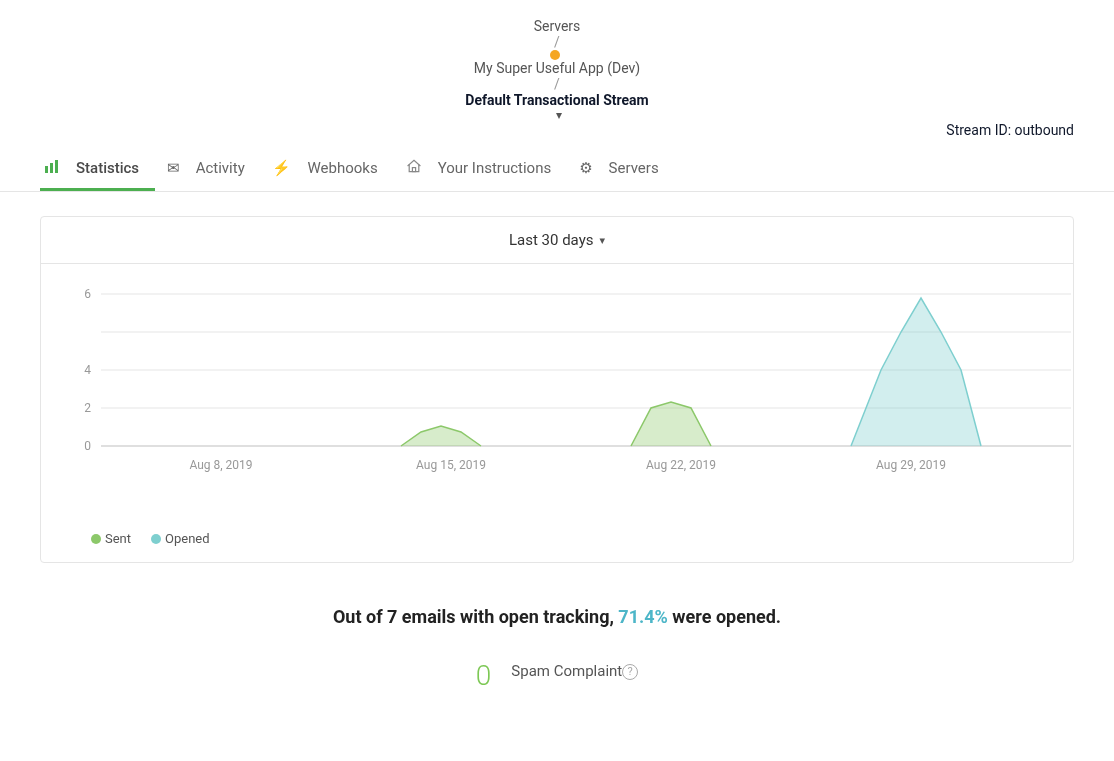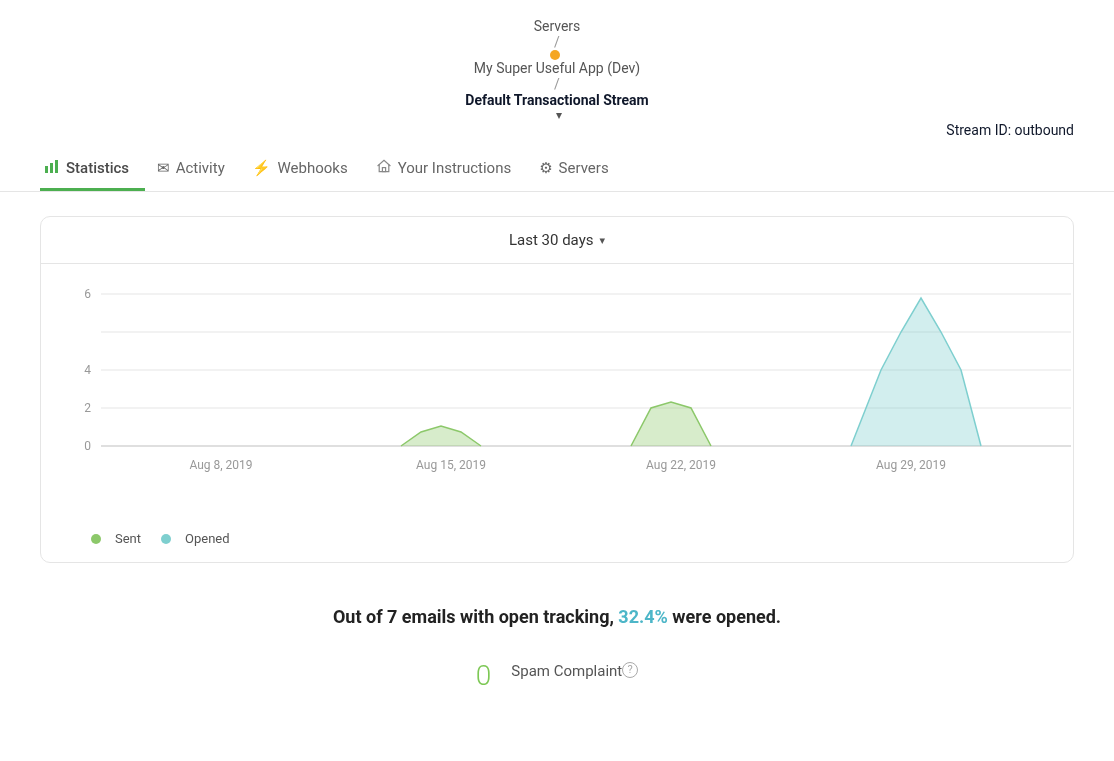--- a/index.html
+++ b/index.html
@@ -57,21 +57,21 @@
     .tabs {
       display: flex;
       align-items: center;
       padding: 12px 40px 0 40px;
       border-bottom: 1px solid #e5e5e5;
       gap: 0;
     }
     .tab {
       display: flex;
       align-items: center;
-      gap: 6px;
+      gap: 16px;
       padding: 8px 16px 10px 4px;
       cursor: pointer;
       color: #666;
       font-size: 15px;
       margin-right: 8px;
       border-bottom: 3px solid transparent;
       text-decoration: none;
     }
     .tab.active {
       color: #4a4a4a;
@@ -81,21 +81,21 @@
     .tab-icon { font-size: 15px; }
 
     
     .main {
       padding: 24px 40px;
     }
 
     
     .chart-card {
       border: 1px solid #e5e5e5;
-      border-radius: 10px;
+      border-radius: 4px;
       padding: 0;
       margin-bottom: 30px;
     }
     .chart-header {
       text-align: center;
       padding: 14px;
       border-bottom: 1px solid #e5e5e5;
     }
     .date-range-btn {
       display: inline-flex;
@@ -120,21 +120,21 @@
     .chart-legend {
       display: flex;
       gap: 20px;
       padding: 4px 20px 16px 50px;
       font-size: 13px;
       color: #555;
     }
     .legend-item {
       display: flex;
       align-items: center;
-      gap: 14px;
+      gap: 4px;
     }
     .legend-dot {
       width: 10px; height: 10px;
       border-radius: 50%;
     }
 
     
     .stats-text {
       text-align: center;
       padding: 10px 40px 20px;
@@ -160,21 +160,21 @@
       font-size: 28px;
       font-weight: 300;
       color: #7dc855;
       line-height: 1;
     }
     .spam-info {}
     .spam-title {
       font-size: 15px;
       color: #555;
       display: flex;
-      align-items: flex-start;
+      align-items: flex-end;
       gap: 0;
       margin-bottom: 4px;
     }
     .spam-desc {
       font-size: 13px;
       color: #999;
     }
     .info-circle {
       display: inline-flex;
       align-items: center;
@@ -285,21 +285,21 @@
       </div>
       <div class="legend-item">
         <div class="legend-dot" style="background:#7ecfcf;"></div>
         <span>Opened</span>
       </div>
     </div>
   </div>
 
   <div class="stats-text">
     <p>
-      <span>Out of 7 emails with open tracking, </span><span class="highlight-blue">32.4%</span><span> were opened.</span>
+      <span>Out of 7 emails with open tracking, </span><span class="highlight-blue">71.4%</span><span> were opened.</span>
     </p>
   </div>
 
   <div class="spam-section">
     <div class="spam-count highlight-green">0</div>
     <div class="spam-info">
       <div class="spam-title">
         <span>Spam Complaint</span>
         <span class="info-circle">?</span>
       </div>

